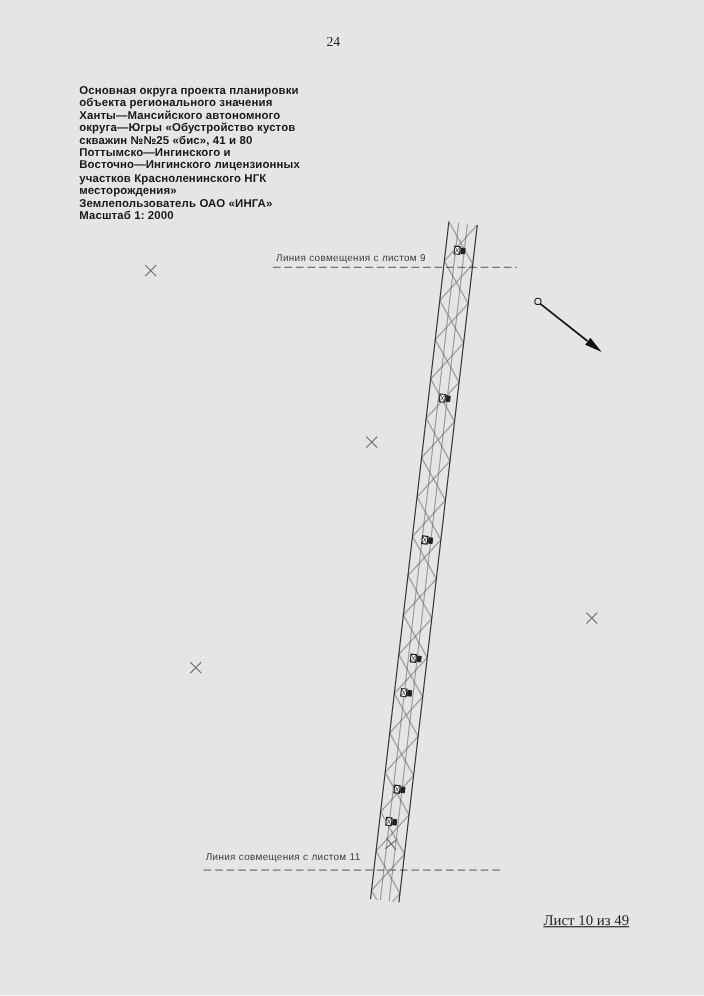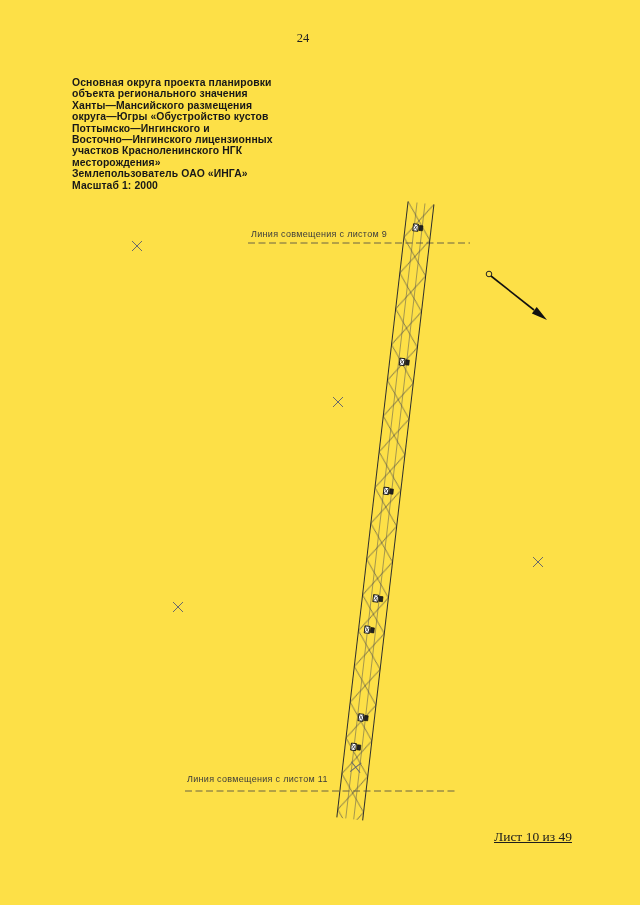--- a/index.html
+++ b/index.html
@@ -4,21 +4,21 @@
 <style>
   html, body {
     margin: 0;
     padding: 0;
     background: #ffffff;
   }
   .sheet {
     position: relative;
     width: 640px;
     height: 905px;
-    background: #fde047;
+    background: #e5e5e5;
     overflow: hidden;
     font-family: "Liberation Sans", sans-serif;
     color: #1b1b1b;
   }
   .page-num {
     position: absolute;
     left: 283px;
     top: 31px;
     width: 40px;
     text-align: center;
@@ -69,22 +69,23 @@
 </head>
 <body>
 
 <div class="sheet">
 
   <div class="page-num">24</div>
 
   <div class="title-block">
     <div class="title-line">Основная округа проекта планировки</div>
     <div class="title-line">объекта регионального значения</div>
-    <div class="title-line">Ханты—Мансийского размещения</div>
+    <div class="title-line">Ханты—Мансийского автономного</div>
     <div class="title-line">округа—Югры «Обустройство кустов</div>
+    <div class="title-line">скважин №№25 «бис», 41 и 80</div>
     <div class="title-line">Поттымско—Ингинского и</div>
     <div class="title-line">Восточно—Ингинского лицензионных</div>
     <div class="title-line">участков Красноленинского НГК</div>
     <div class="title-line">месторождения»</div>
     <div class="title-line">Землепользователь ОАО «ИНГА»</div>
     <div class="title-line">Масштаб 1: 2000</div>
   </div>
 
   <svg class="drawing" width="640" height="905" viewBox="0 0 640 905" xmlns="http://www.w3.org/2000/svg">
     <defs>

